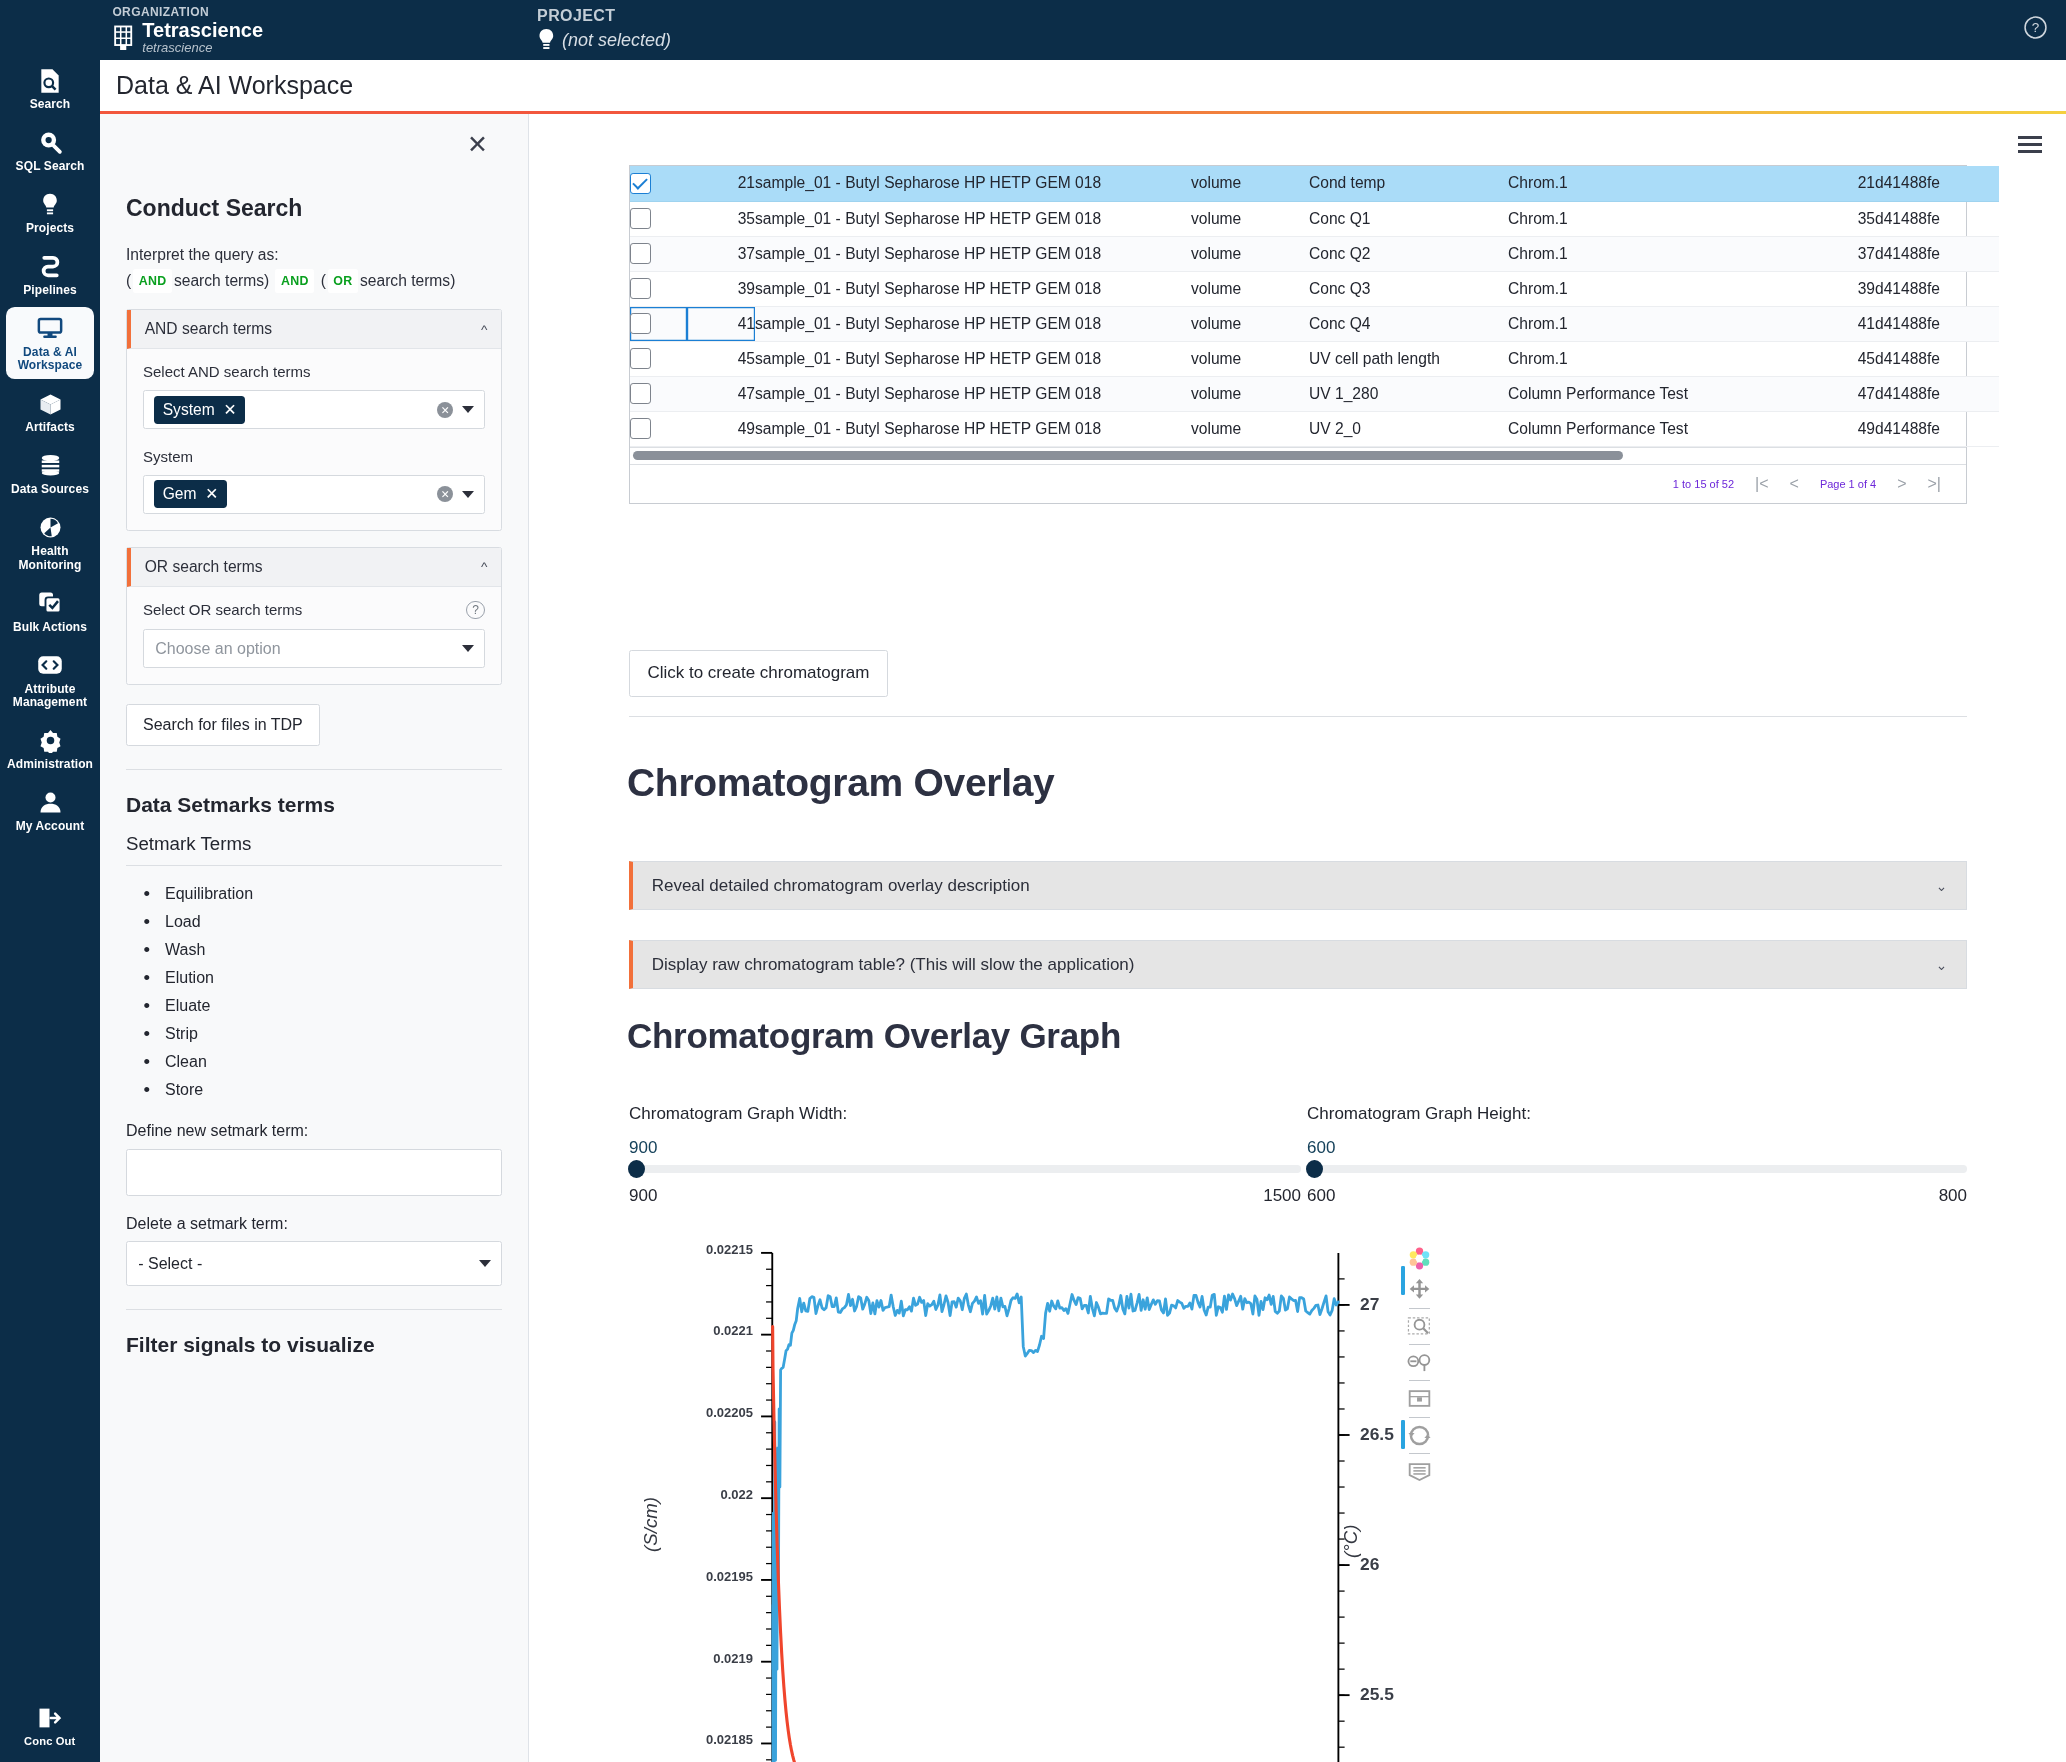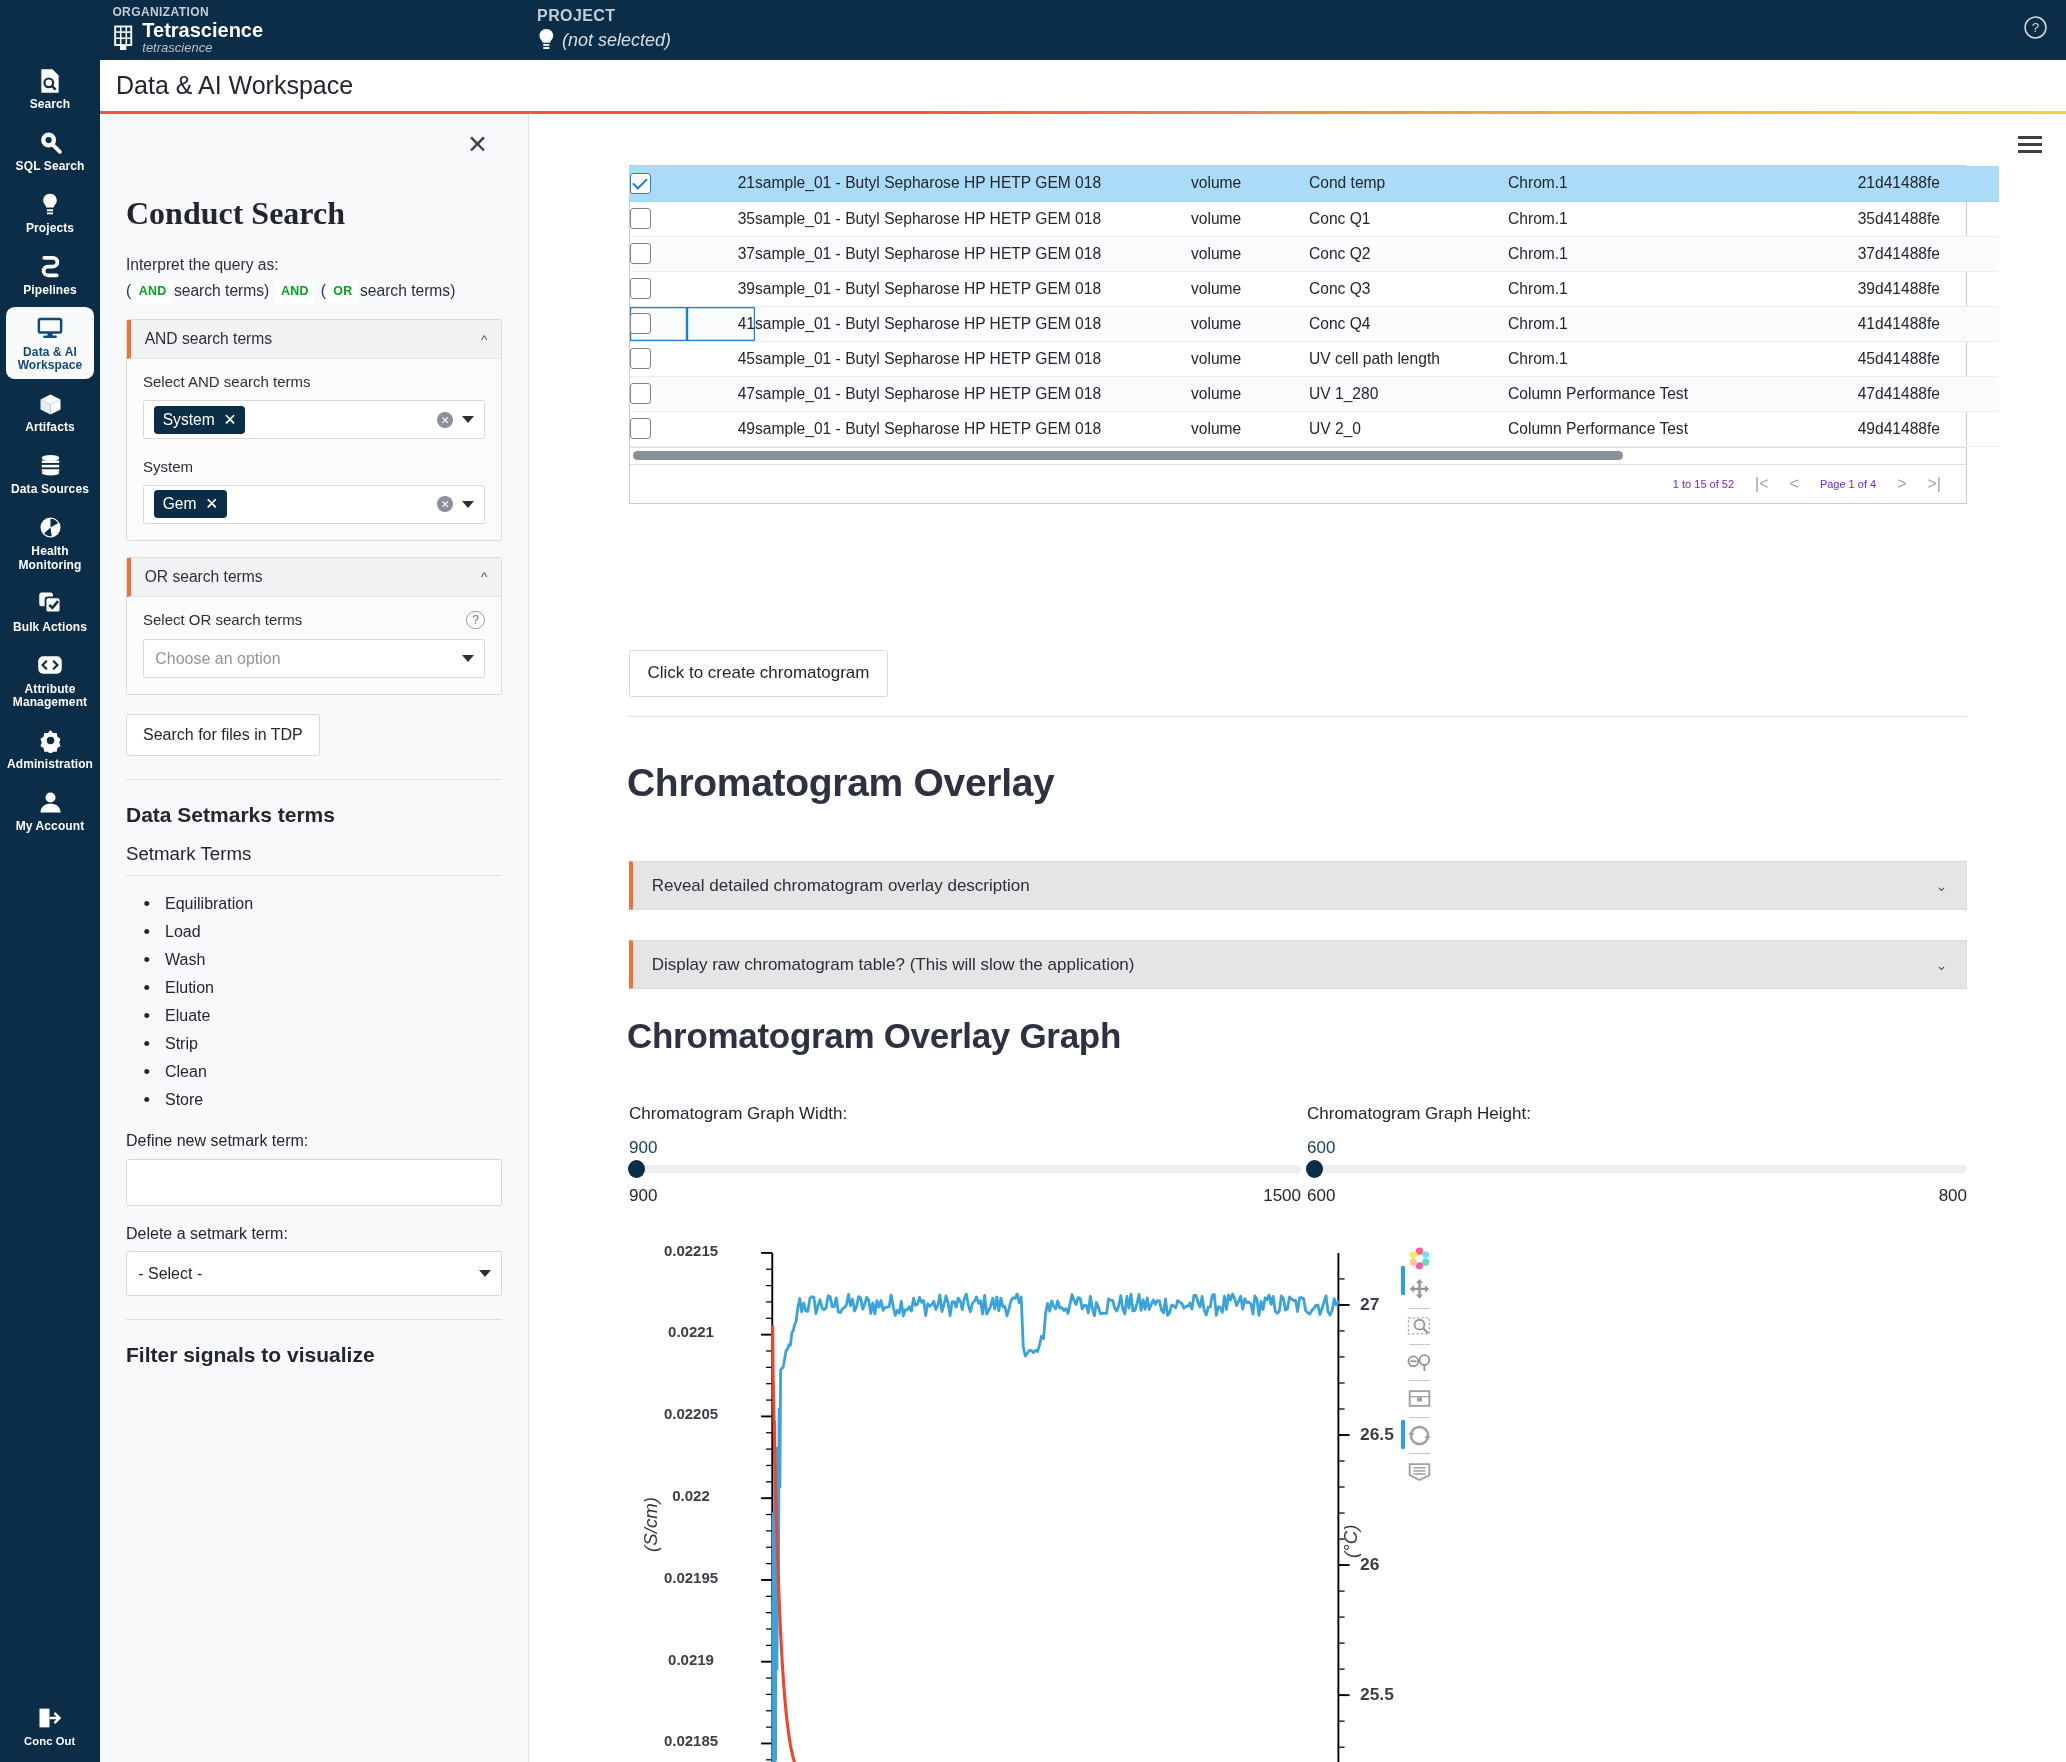--- a/index.html
+++ b/index.html
@@ -63,21 +63,21 @@
   #leftpanel {
     position: absolute; left: 100px; top: 114px; width: 429px; height: 1649px;
     background: #f8f9fa; border-right: 0.6px solid #dfe3e8; overflow: hidden;
   }
   #closebtn {
     position: absolute; right: 36px; top: 16px; width: 29px; height: 29px;
     display: flex; align-items: center; justify-content: center; cursor: pointer;
     font-size: 25px; color: #3b3f4c; line-height: 1;
   }
   .lp-inner { padding: 81px 26px 0 26px; }
-  .lp-h2 { font-size: 32px; color: #23262f; font-weight: bold; margin-bottom: 20px; font-family: Liberation Serif, serif; }
+  .lp-h2 { font-size: 23px; color: #23262f; font-weight: bold; margin-bottom: 20px; }
   .lp-text { font-size: 15.6px; color: #2c2f3a; line-height: 1.65; }
   .kw {
     display: inline-block; background: #ffffff; border-radius: 2.5px;
     color: #0aa01f; font-size: 12.4px; font-weight: bold; padding: 1.9px 5.6px;
     margin: 0 1.9px; vertical-align: 0.6px; letter-spacing: 0.3px;
   }
   .accordion {
     margin-top: 16px; border: 0.6px solid #d8dce1; border-radius: 2.5px;
     background: #fbfbfc;
   }
@@ -243,21 +243,21 @@
   .ax-label-l {
     position: absolute; left: 11.2px; top: 324px; font-size: 18.7px; color: #333740;
     font-style: italic; transform: rotate(-90deg); transform-origin: left top;
     white-space: nowrap;
   }
   .ax-label-r {
     position: absolute; left: 711px; top: 330px; font-size: 18.7px; color: #333740;
     font-style: italic; transform: rotate(-90deg); transform-origin: left top;
     white-space: nowrap;
   }
-  .tickl { position: absolute; font-size: 15px; color: #3a3e47; font-weight: bold; text-align: center; }
+  .tickl { position: absolute; font-size: 13px; color: #3a3e47; font-weight: bold; text-align: right; }
   .tickr { position: absolute; font-size: 17.4px; color: #3a3e47; font-weight: bold; }
   
   #modebar { position: absolute; left: 772px; top: 12.4px; width: 37px; }
   .mb-icon { width: 27px; height: 27px; margin: 4.4px 0 4.4px 5px; opacity: .62; }
   .mb-sep { width: 21px; height: 0.6px; background: #c4c8cd; margin: 1.2px 0 1.2px 8px; }
   .mb-active-bar { position: absolute; left: 0; width: 4.4px; background: #2aa4e0; border-radius: 1.2px; }
 </style>
 </head>
 <body>
 

